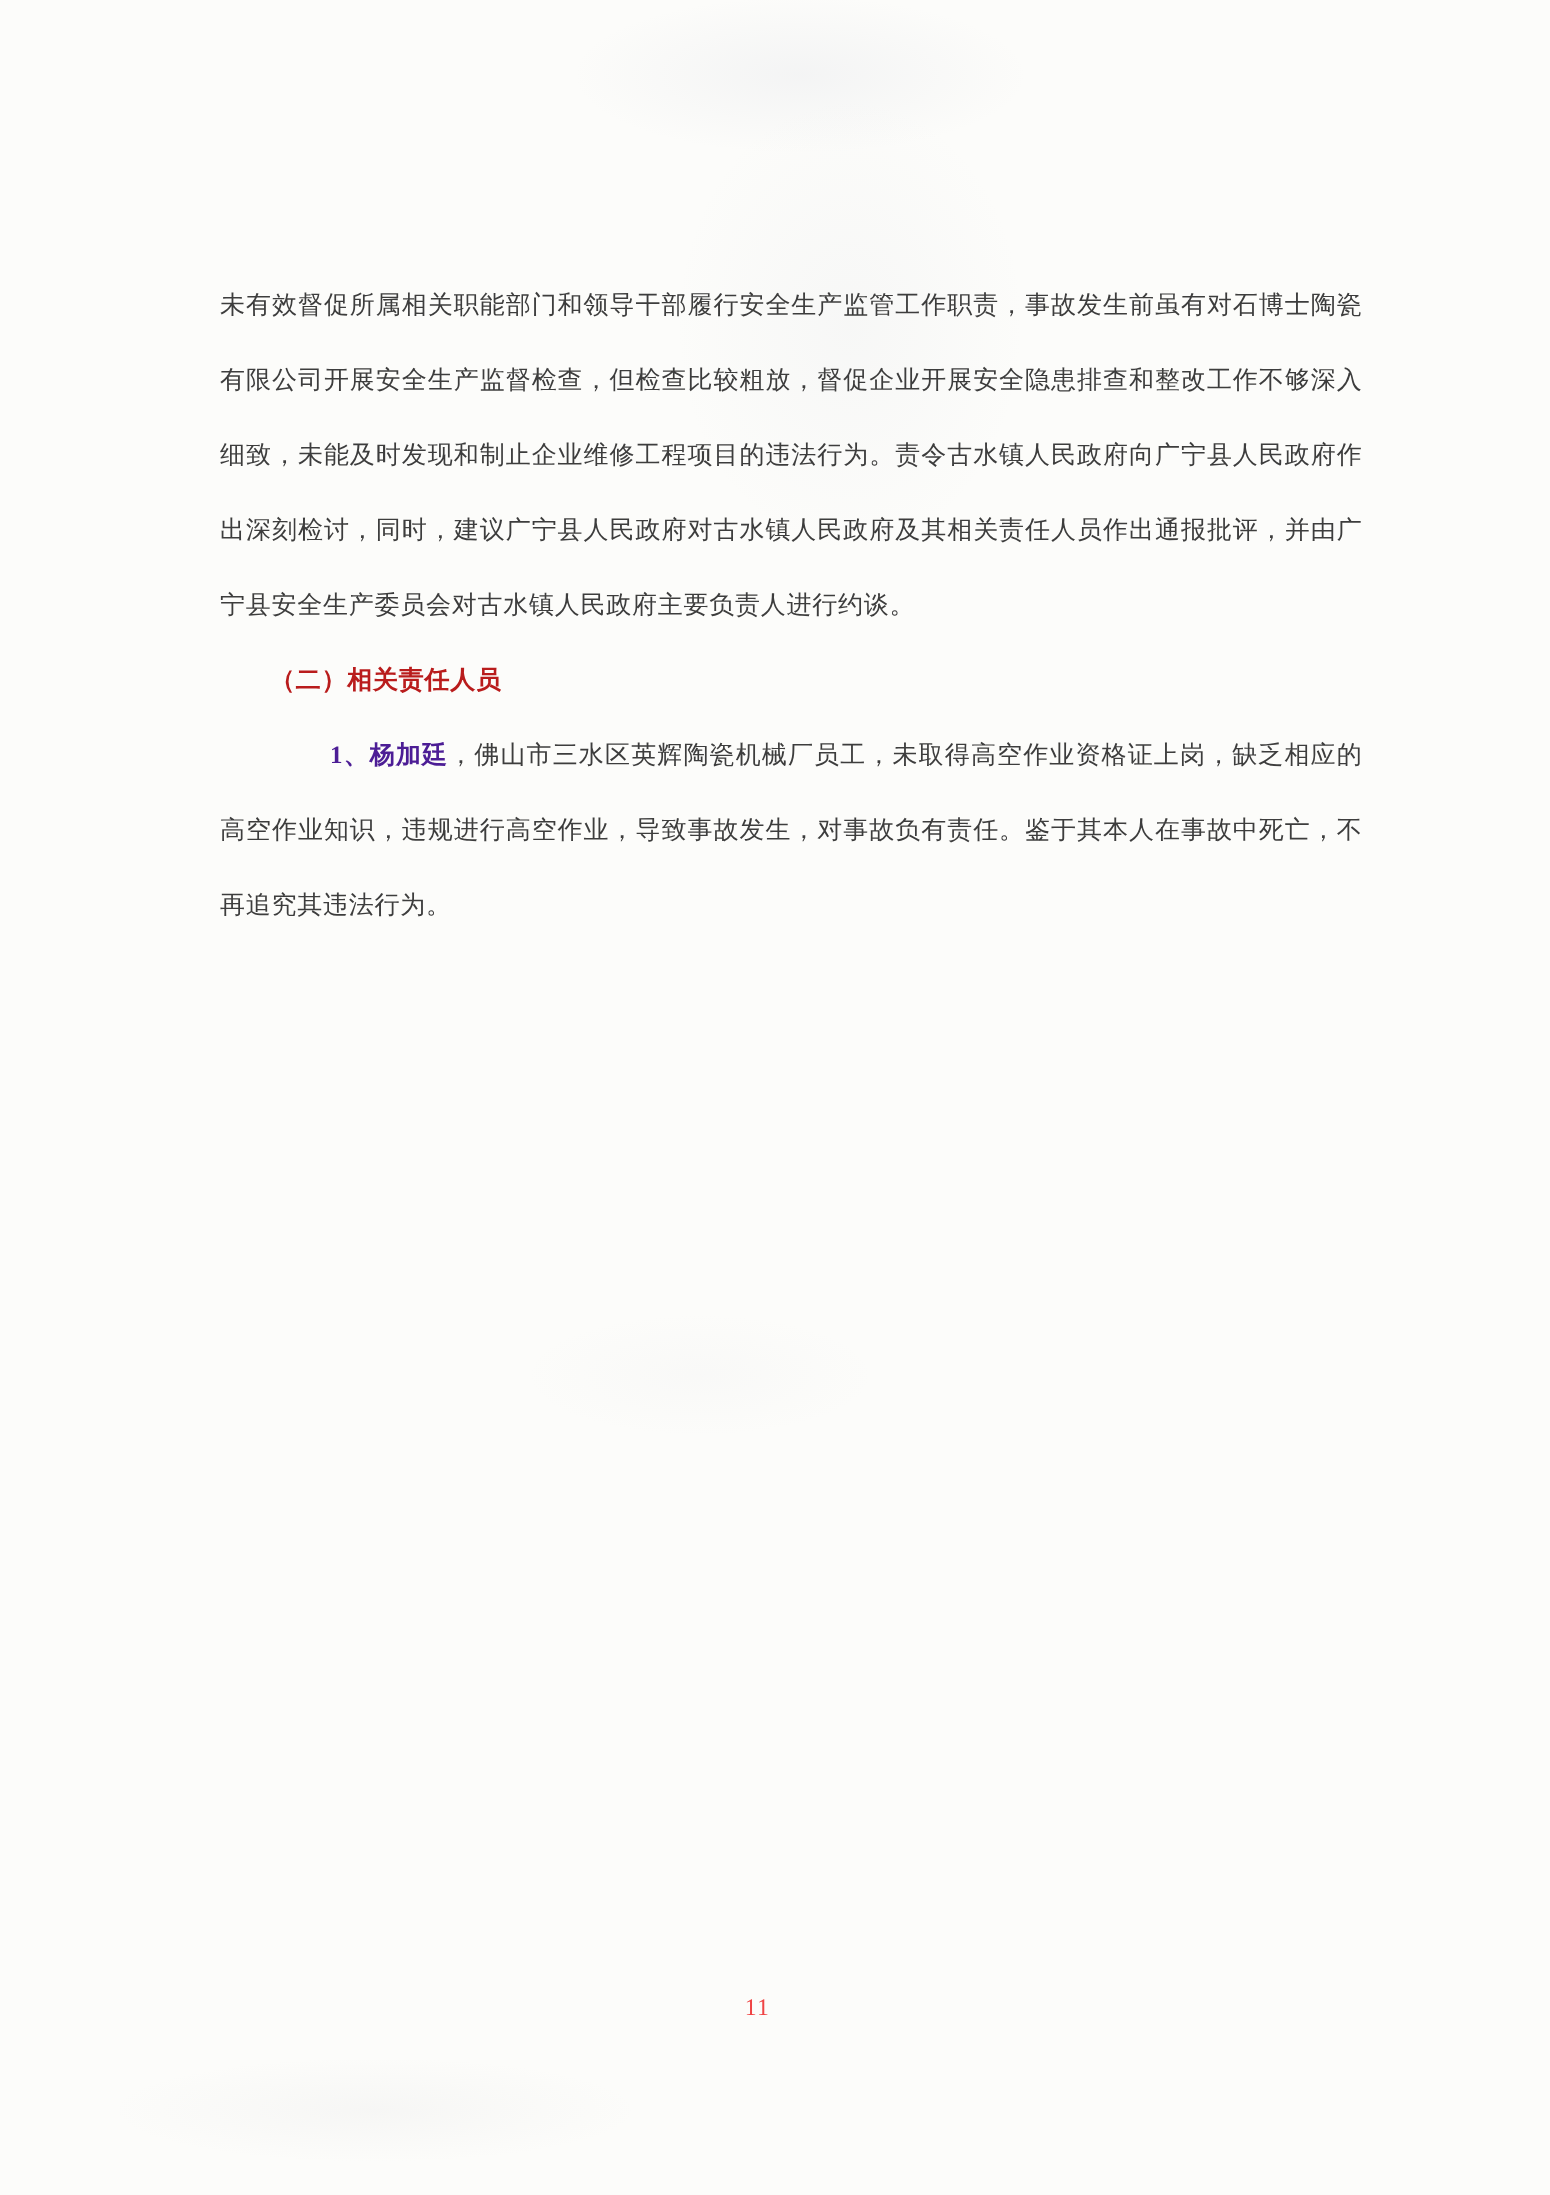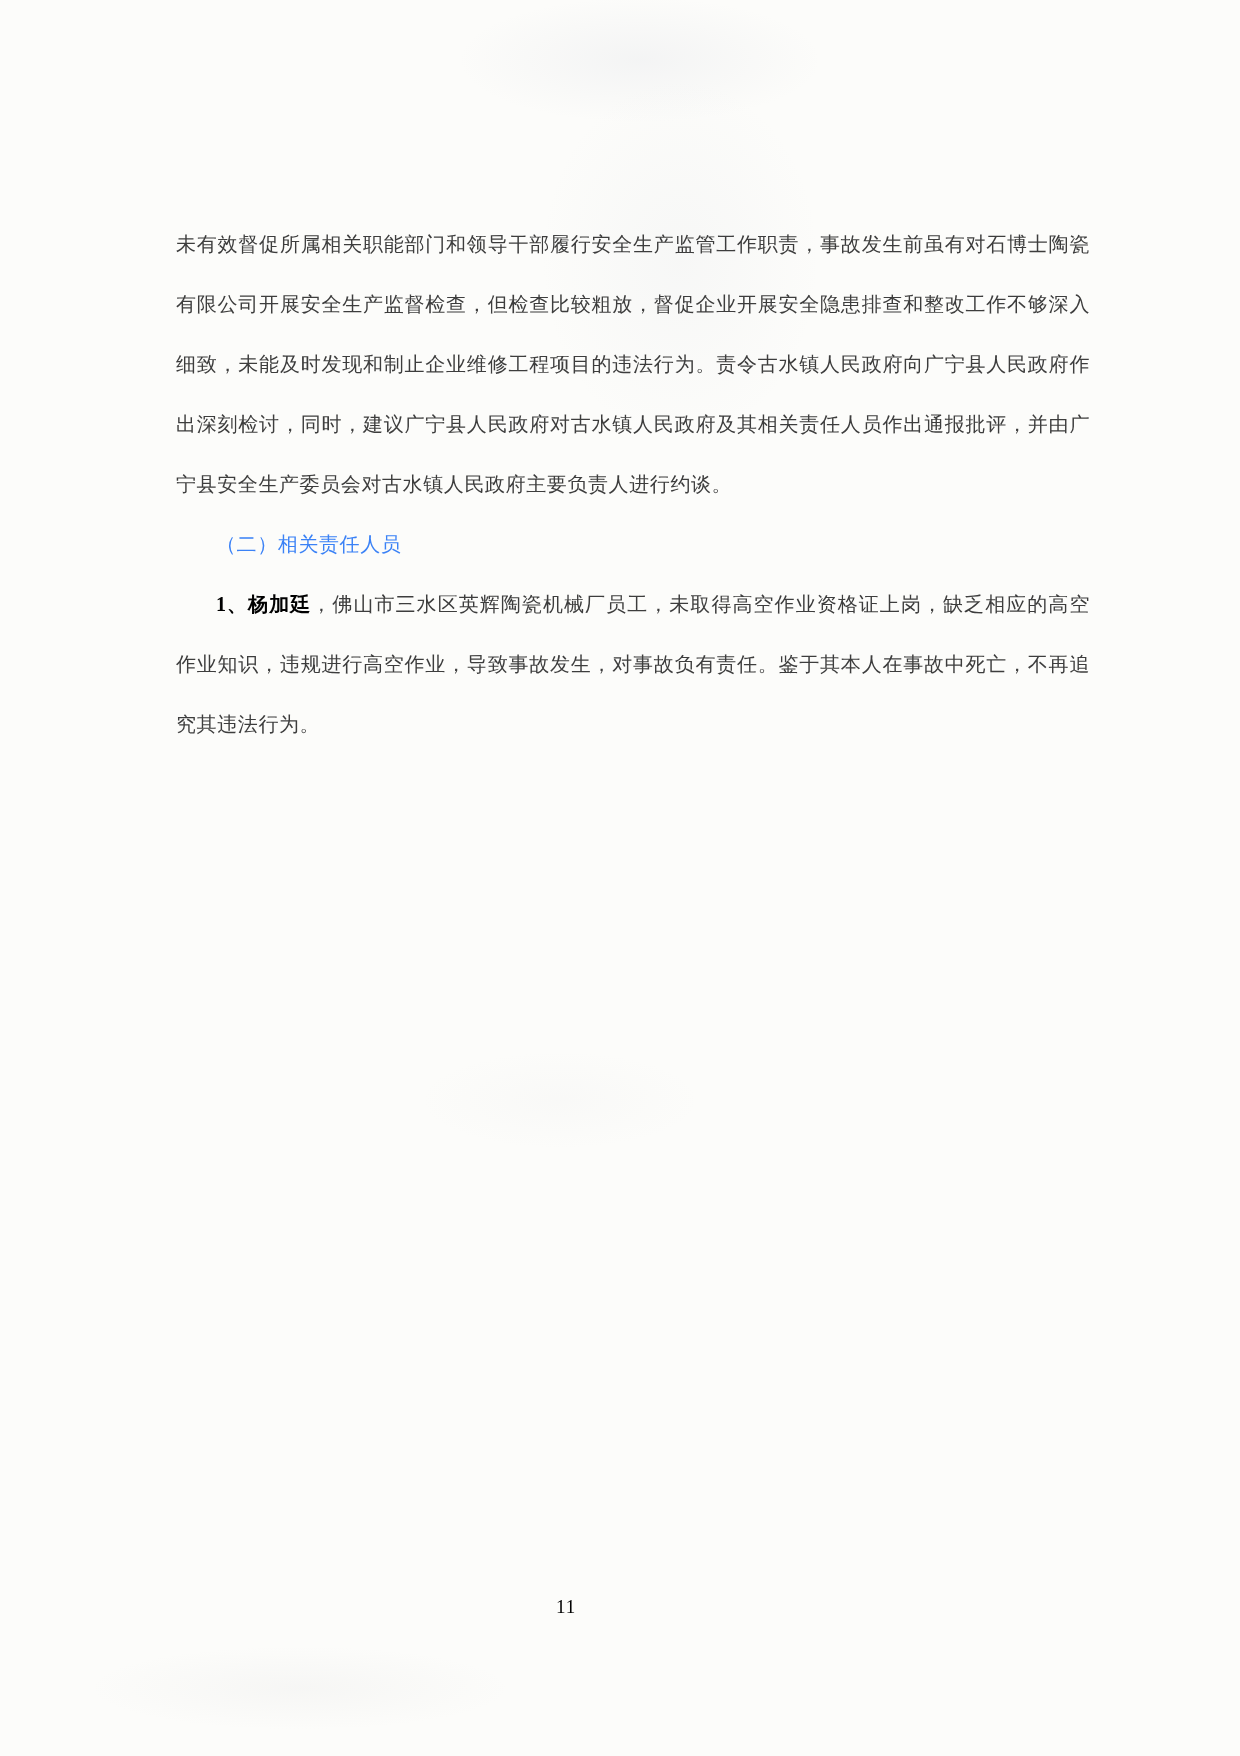--- a/index.html
+++ b/index.html
@@ -34,32 +34,32 @@
     top: 214px;
     width: 914px;
     font-size: 20px;
     line-height: 60px;
     letter-spacing: 0.6px;
     text-align: justify;
     text-justify: inter-ideograph;
   }
   .text-block p { margin: 0; }
   .body    { text-indent: 0; }
-  .heading { text-indent: 2em; font-weight: normal; color: #3b82f6; }
+  .heading { text-indent: 2em; font-weight: bold; color: #b91c1c; }
   .item    { text-indent: 2em; }
-  .item b  { font-weight: bold; color: #000000; }
+  .item b  { font-weight: bold; color: #4c1d95; margin-left: 48px; }
   .page-number {
     position: absolute;
     left: 556px;
     top: 1596px;
     width: 100px;
-    text-align: left;
+    text-align: center;
     font-size: 19px;
     letter-spacing: 1px;
-    color: #000000;
+    color: #ef4444;
     font-family: "Liberation Serif", "DejaVu Serif", serif;
   }
 </style>
 </head>
 <body>
 
 <div class="scan-artifacts"></div>
 
 <main class="text-block">
     <p class="body">未有效督促所属相关职能部门和领导干部履行安全生产监管工作职责，事故发生前虽有对石博士陶瓷有限公司开展安全生产监督检查，但检查比较粗放，督促企业开展安全隐患排查和整改工作不够深入细致，未能及时发现和制止企业维修工程项目的违法行为。责令古水镇人民政府向广宁县人民政府作出深刻检讨，同时，建议广宁县人民政府对古水镇人民政府及其相关责任人员作出通报批评，并由广宁县安全生产委员会对古水镇人民政府主要负责人进行约谈。</p>

